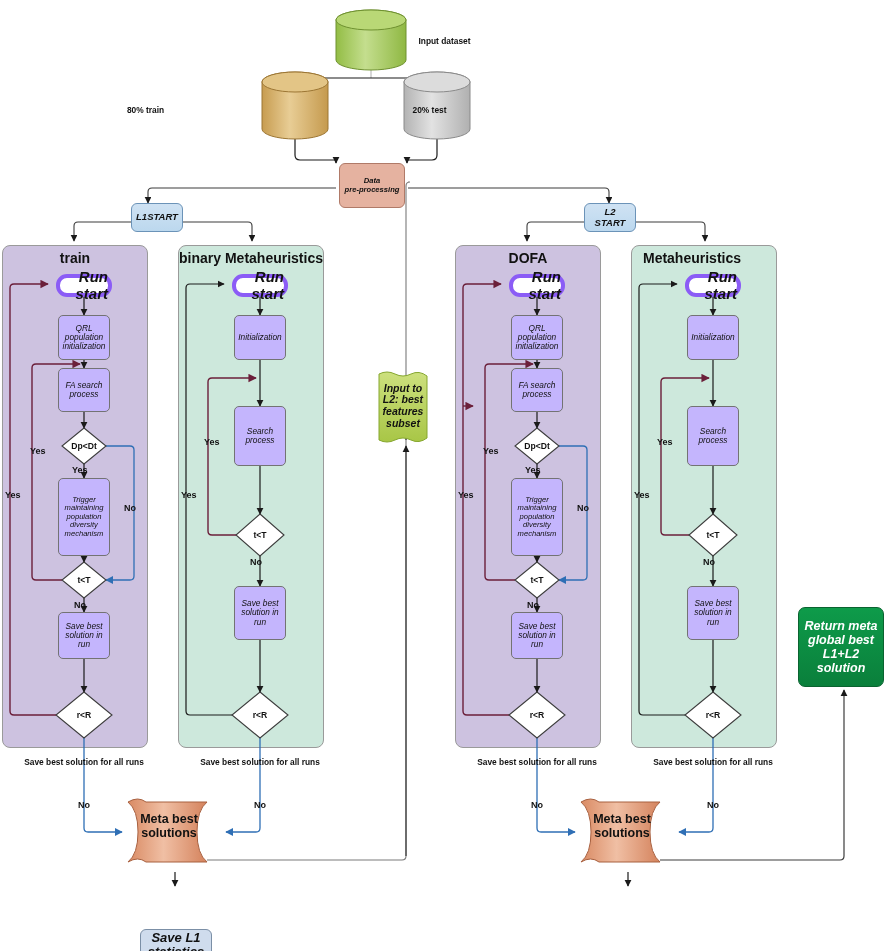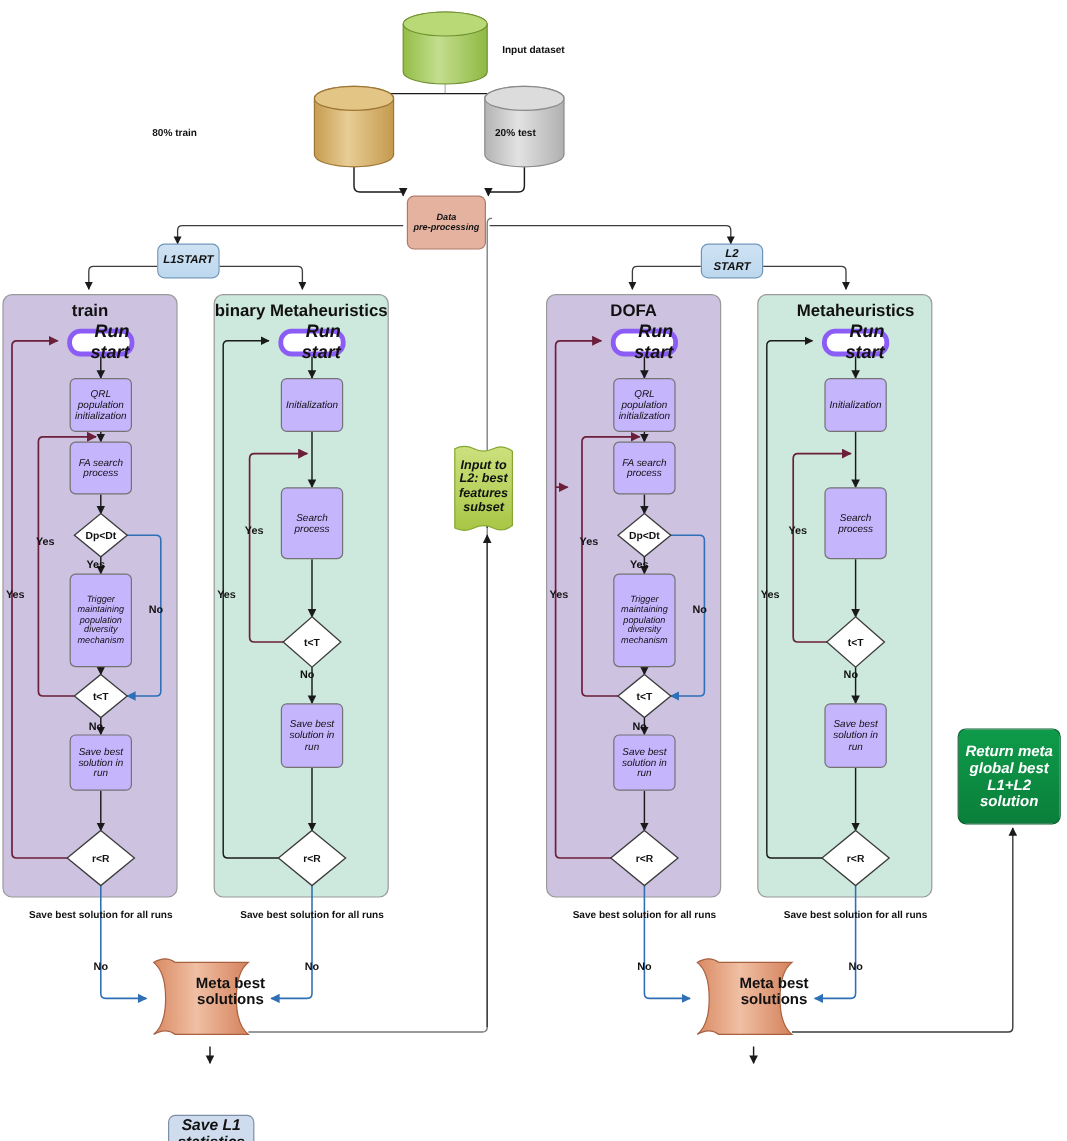--- a/index.html
+++ b/index.html
@@ -39,36 +39,36 @@
 
   
   .greenbox{background:linear-gradient(180deg,#0e9b4a 0%,#0a7f3b 100%);
             border:1px solid #0a6330;border-radius:7px;
             font-size:12.5px;font-weight:bold;color:#ffffff;}
 
   
   .elabel{position:absolute;font-size:9px;font-weight:bold;color:#111;white-space:nowrap;}
   .elabel.wrap{white-space:normal;text-align:center;}
   .tape-txt{position:absolute;left:0;width:100%;text-align:center;
-            font-size:12.5px;font-weight:bold;color:#111;line-height:1.15;margin-left:23px;}
+            font-size:12.5px;font-weight:bold;color:#111;line-height:1.15;}
 </style>
 </head>
 <body>
 
 <div id="canvas">
 
   <div class="panel purple" style="left:2px;top:245px;width:146px;height:503px;"></div>
   <div class="panel green" style="left:178px;top:245px;width:146px;height:503px;"></div>
   <div class="panel purple" style="left:455px;top:245px;width:146px;height:503px;"></div>
   <div class="panel green" style="left:631px;top:245px;width:146px;height:503px;"></div>
 
   <div class="panel-title" style="left:2px;top:250px;width:146px;">train</div>
   <div class="panel-title" style="left:178px;top:250px;width:146px;">binary Metaheuristics</div>
   <div class="panel-title" style="left:455px;top:250px;width:146px;">DOFA</div>
-  <div class="panel-title" style="left:631px;top:250px;width:122px;margin-left:21px;">Metaheuristics</div>
+  <div class="panel-title" style="left:631px;top:250px;width:122px;">Metaheuristics</div>
 
   <svg class="layer" viewBox="0 0 889 951">
     <defs>
       <marker id="ahB" markerWidth="7" markerHeight="7" refX="5.4" refY="3" orient="auto">
         <path d="M0,0 L6,3 L0,6 z" fill="#1a1a1a"></path>
       </marker>
       <marker id="ahBlue" markerWidth="7" markerHeight="7" refX="5.4" refY="3" orient="auto">
         <path d="M0,0 L6,3 L0,6 z" fill="#2f6fb5"></path>
       </marker>
       <marker id="ahMar" markerWidth="7" markerHeight="7" refX="5.4" refY="3" orient="auto">

